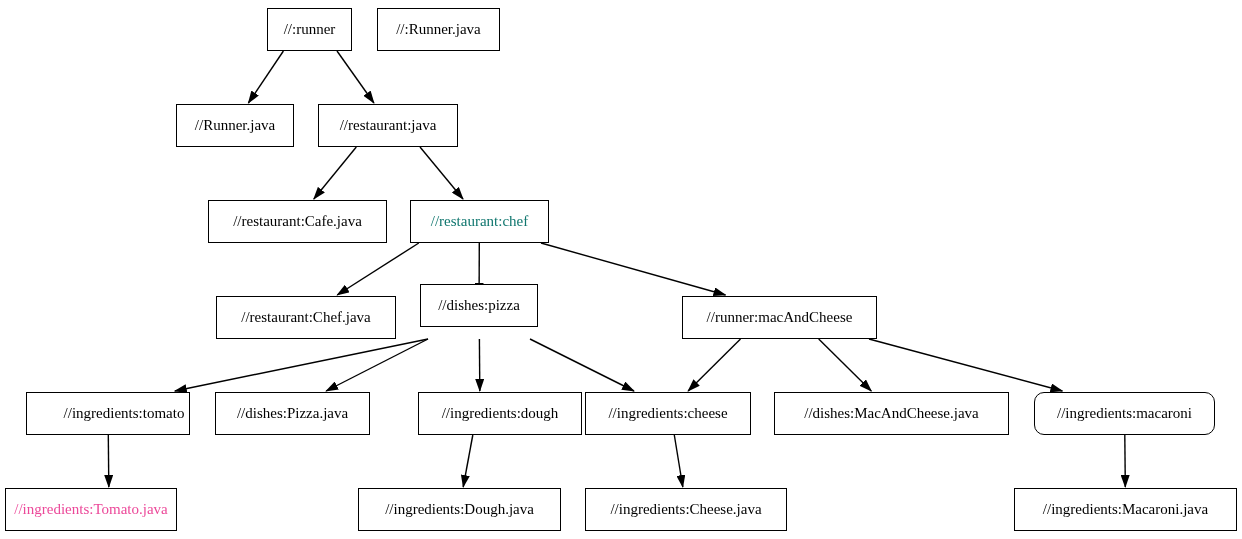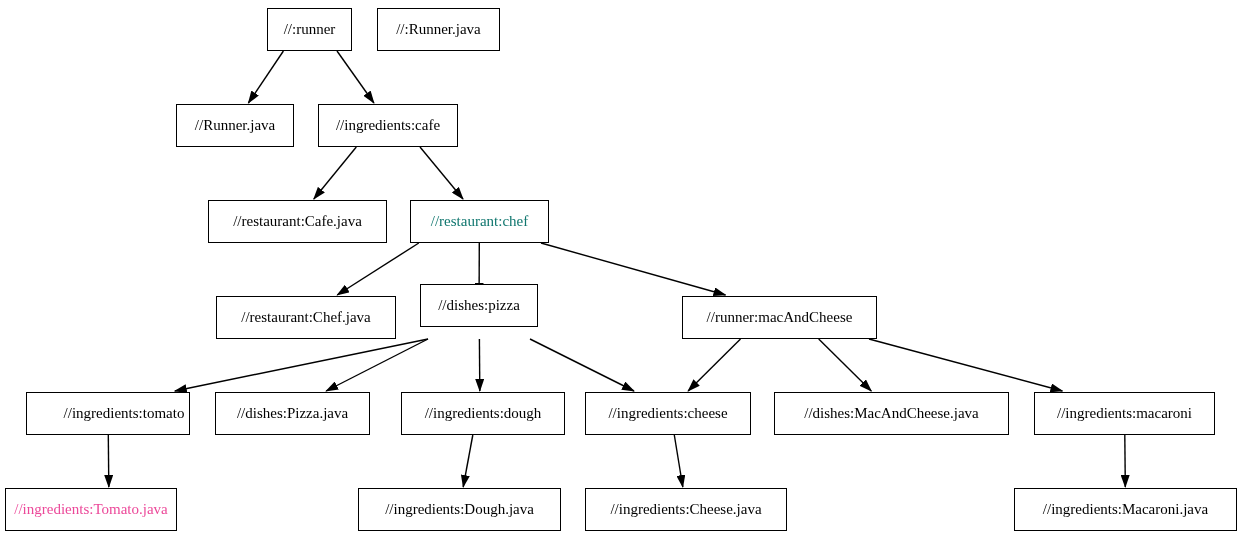--- a/index.html
+++ b/index.html
@@ -75,30 +75,30 @@
       <line x1="869.0" y1="339" x2="1062.4" y2="391" class="graph-edge" stroke="#000000" marker-end="url(#arrowhead)"></line>
       <line x1="108.3" y1="435" x2="108.8" y2="487" class="graph-edge" stroke="#000000" marker-end="url(#arrowhead)"></line>
       <line x1="472.8" y1="435" x2="463.2" y2="487" class="graph-edge" stroke="#000000" marker-end="url(#arrowhead)"></line>
       <line x1="674.3" y1="435" x2="682.8" y2="487" class="graph-edge" stroke="#000000" marker-end="url(#arrowhead)"></line>
       <line x1="1124.8" y1="435" x2="1125.3" y2="487" class="graph-edge" stroke="#000000" marker-end="url(#arrowhead)"></line>
     </svg>
   <div class="node-layer" id="node-layer">
       <div class="graph-node" style="left: 267px; top: 8px; width: 85px; height: 43px; border-color: rgb(0, 0, 0); background: rgb(255, 255, 255); color: rgb(0, 0, 0);">//:runner</div>
       <div class="graph-node" style="left: 377px; top: 8px; width: 123px; height: 43px; border-color: rgb(0, 0, 0); background: rgb(255, 255, 255); color: rgb(0, 0, 0);">//:Runner.java</div>
       <div class="graph-node" style="left: 176px; top: 104px; width: 118px; height: 43px; border-color: rgb(0, 0, 0); background: rgb(255, 255, 255); color: rgb(0, 0, 0);">//Runner.java</div>
-      <div class="graph-node" style="left: 318px; top: 104px; width: 140px; height: 43px; border-color: rgb(0, 0, 0); background: rgb(255, 255, 255); color: rgb(0, 0, 0);">//ingredients:cafe</div>
+      <div class="graph-node" style="left: 318px; top: 104px; width: 140px; height: 43px; border-color: rgb(0, 0, 0); background: rgb(255, 255, 255); color: rgb(0, 0, 0);">//restaurant:java</div>
       <div class="graph-node" style="left: 208px; top: 200px; width: 179px; height: 43px; border-color: rgb(0, 0, 0); background: rgb(255, 255, 255); color: rgb(0, 0, 0);">//restaurant:Cafe.java</div>
       <div class="graph-node" style="left: 410px; top: 200px; width: 139px; height: 43px; border-color: rgb(0, 0, 0); background: rgb(255, 255, 255); color: #0f766e;">//restaurant:chef</div>
       <div class="graph-node" style="left: 216px; top: 296px; width: 180px; height: 43px; border-color: rgb(0, 0, 0); background: rgb(255, 255, 255); color: rgb(0, 0, 0);">//restaurant:Chef.java</div>
       <div class="graph-node" style="left: 420px; top: 284px; width: 118px; height: 43px; border-color: rgb(0, 0, 0); background: rgb(255, 255, 255); color: rgb(0, 0, 0);">//dishes:pizza</div>
       <div class="graph-node" style="left: 682px; top: 296px; width: 195px; height: 43px; border-color: rgb(0, 0, 0); background: rgb(255, 255, 255); color: rgb(0, 0, 0);">//runner:macAndCheese</div>
       <div class="graph-node" style="left: 26px; top: 392px; width: 164px; height: 43px; border-color: rgb(0, 0, 0); background: rgb(255, 255, 255); color: rgb(0, 0, 0); padding-left: 32px;">//ingredients:tomato</div>
       <div class="graph-node" style="left: 215px; top: 392px; width: 155px; height: 43px; border-color: rgb(0, 0, 0); background: rgb(255, 255, 255); color: rgb(0, 0, 0);">//dishes:Pizza.java</div>
-      <div class="graph-node" style="left: 401px; top: 392px; width: 164px; height: 43px; border-color: rgb(0, 0, 0); background: rgb(255, 255, 255); color: rgb(0, 0, 0);">//ingredients:dough</div>
+      <div class="graph-node" style="left: 418px; top: 392px; width: 164px; height: 43px; border-color: rgb(0, 0, 0); background: rgb(255, 255, 255); color: rgb(0, 0, 0);">//ingredients:dough</div>
       <div class="graph-node" style="left: 585px; top: 392px; width: 166px; height: 43px; border-color: rgb(0, 0, 0); background: rgb(255, 255, 255); color: rgb(0, 0, 0);">//ingredients:cheese</div>
       <div class="graph-node" style="left: 774px; top: 392px; width: 235px; height: 43px; border-color: rgb(0, 0, 0); background: rgb(255, 255, 255); color: rgb(0, 0, 0);">//dishes:MacAndCheese.java</div>
-      <div class="graph-node" style="left: 1034px; top: 392px; width: 181px; height: 43px; border-color: rgb(0, 0, 0); background: rgb(255, 255, 255); color: rgb(0, 0, 0);">//ingredients:macaroni</div>
+      <div class="graph-node" style="left: 1034px; top: 392px; width: 181px; height: 43px; border-color: rgb(0, 0, 0); background: rgb(255, 255, 255); color: rgb(0, 0, 0); border-radius: 10px;">//ingredients:macaroni</div>
       <div class="graph-node" style="left: 5px; top: 488px; width: 172px; height: 43px; border-color: rgb(0, 0, 0); background: rgb(255, 255, 255); color: #ec4899;">//ingredients:Tomato.java</div>
       <div class="graph-node" style="left: 358px; top: 488px; width: 203px; height: 43px; border-color: rgb(0, 0, 0); background: rgb(255, 255, 255); color: rgb(0, 0, 0);">//ingredients:Dough.java</div>
       <div class="graph-node" style="left: 585px; top: 488px; width: 202px; height: 43px; border-color: rgb(0, 0, 0); background: rgb(255, 255, 255); color: rgb(0, 0, 0);">//ingredients:Cheese.java</div>
       <div class="graph-node" style="left: 1014px; top: 488px; width: 223px; height: 43px; border-color: rgb(0, 0, 0); background: rgb(255, 255, 255); color: rgb(0, 0, 0);">//ingredients:Macaroni.java</div>
     </div>
 </div>
 
 </body></html>

